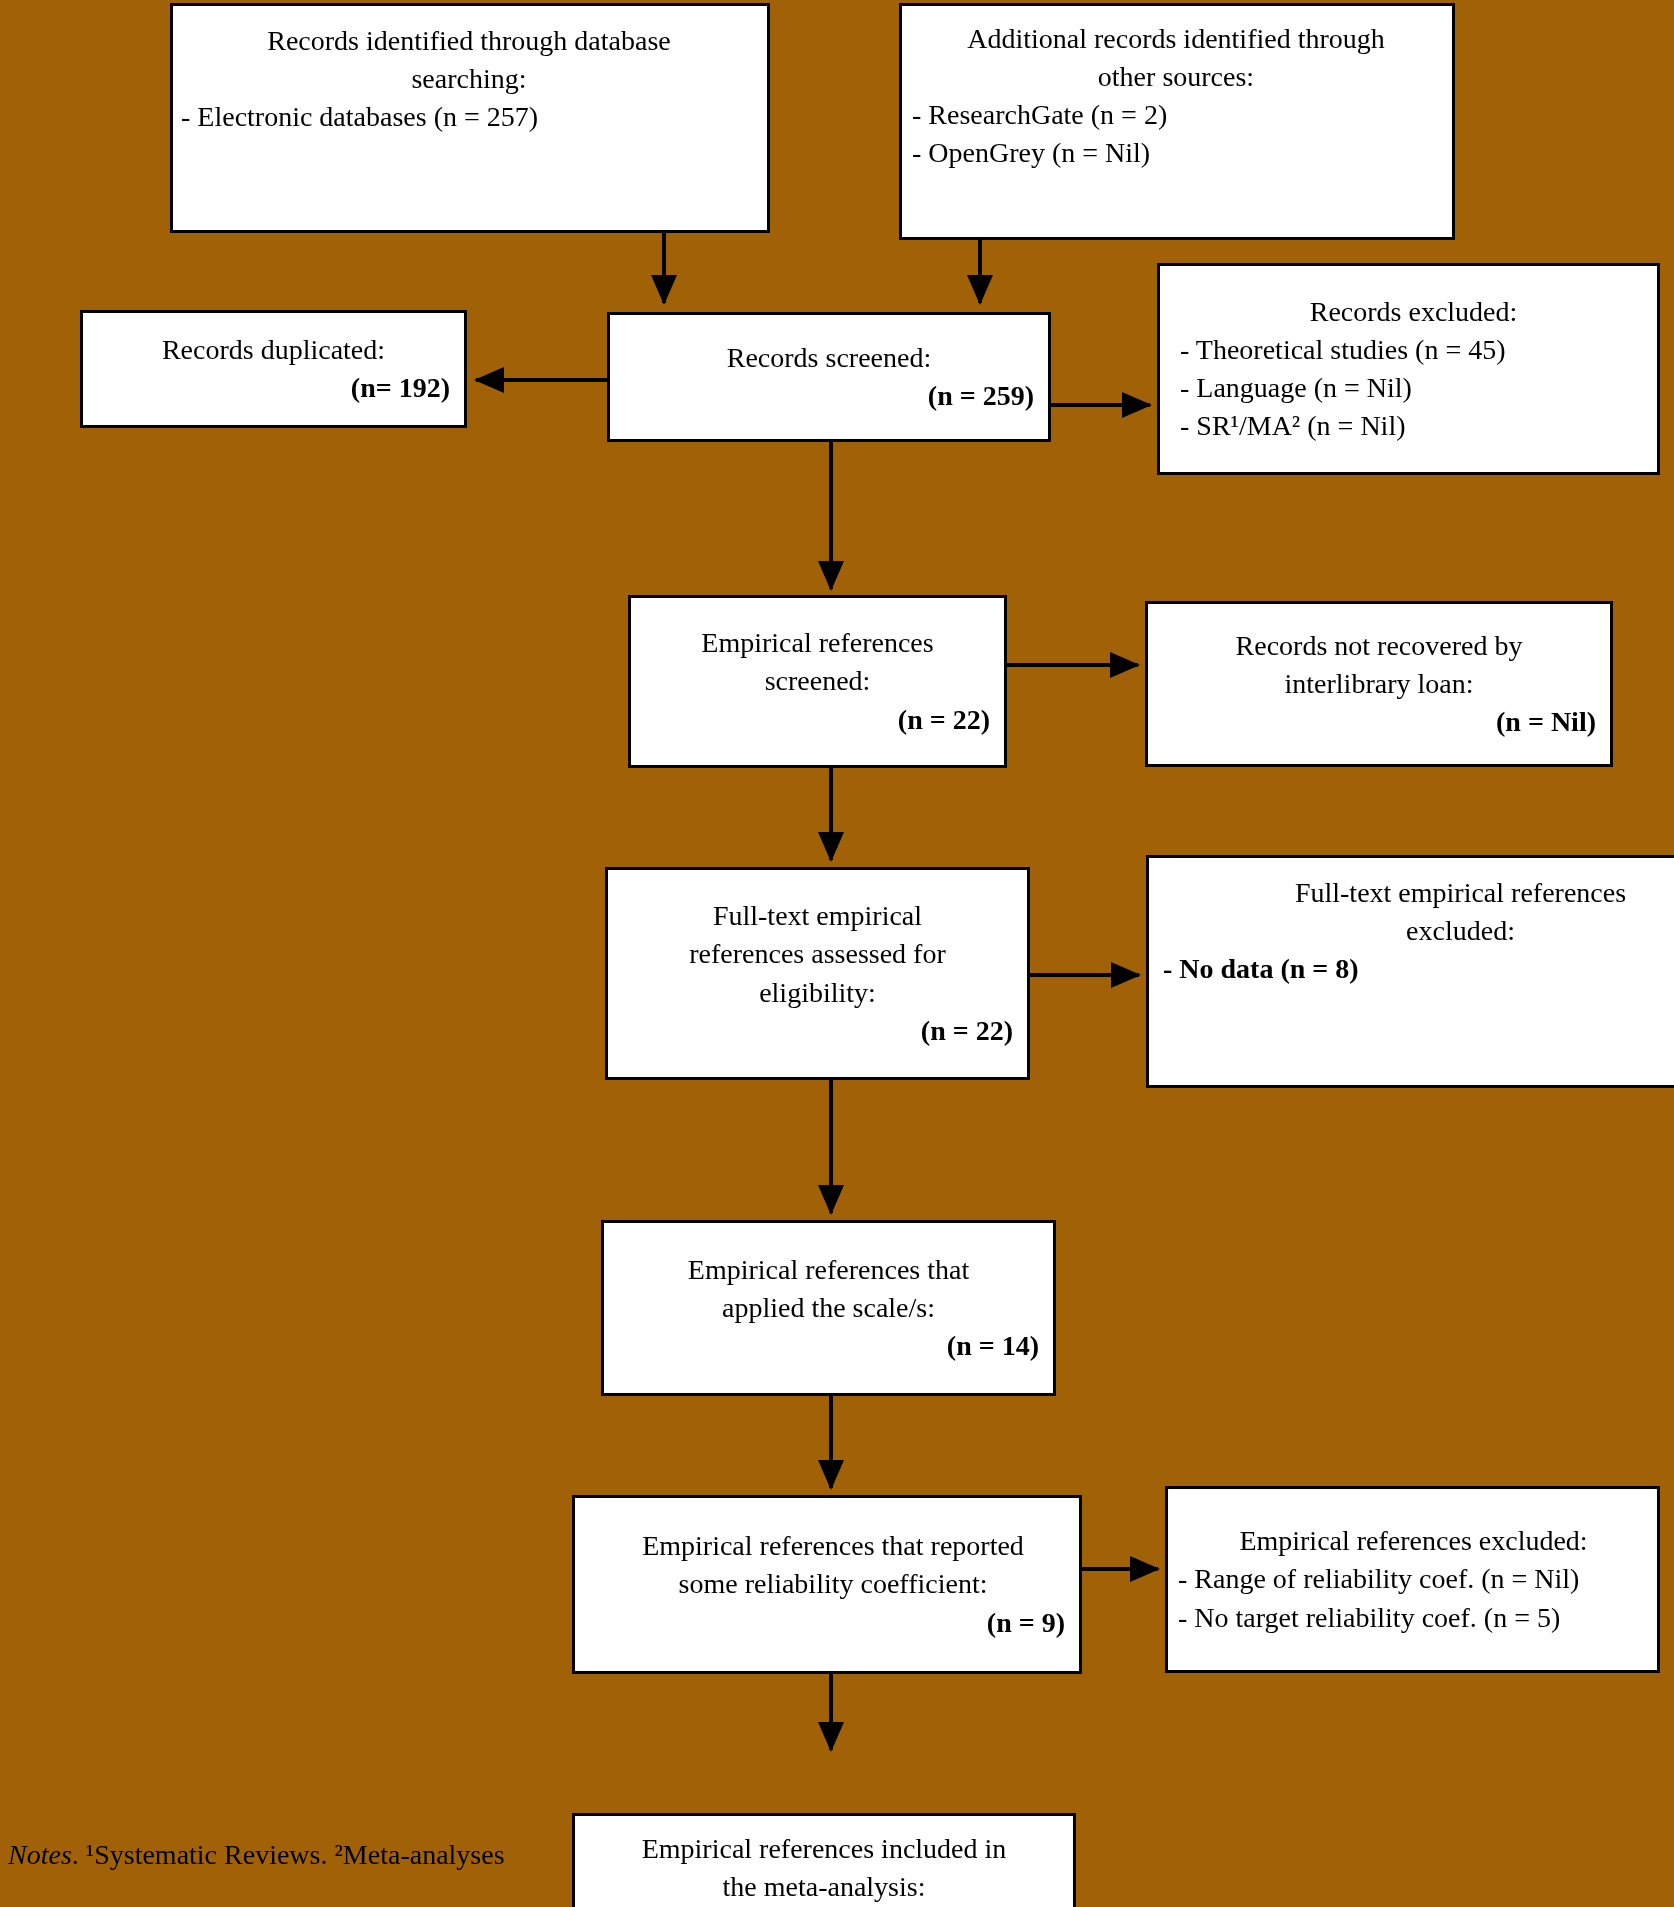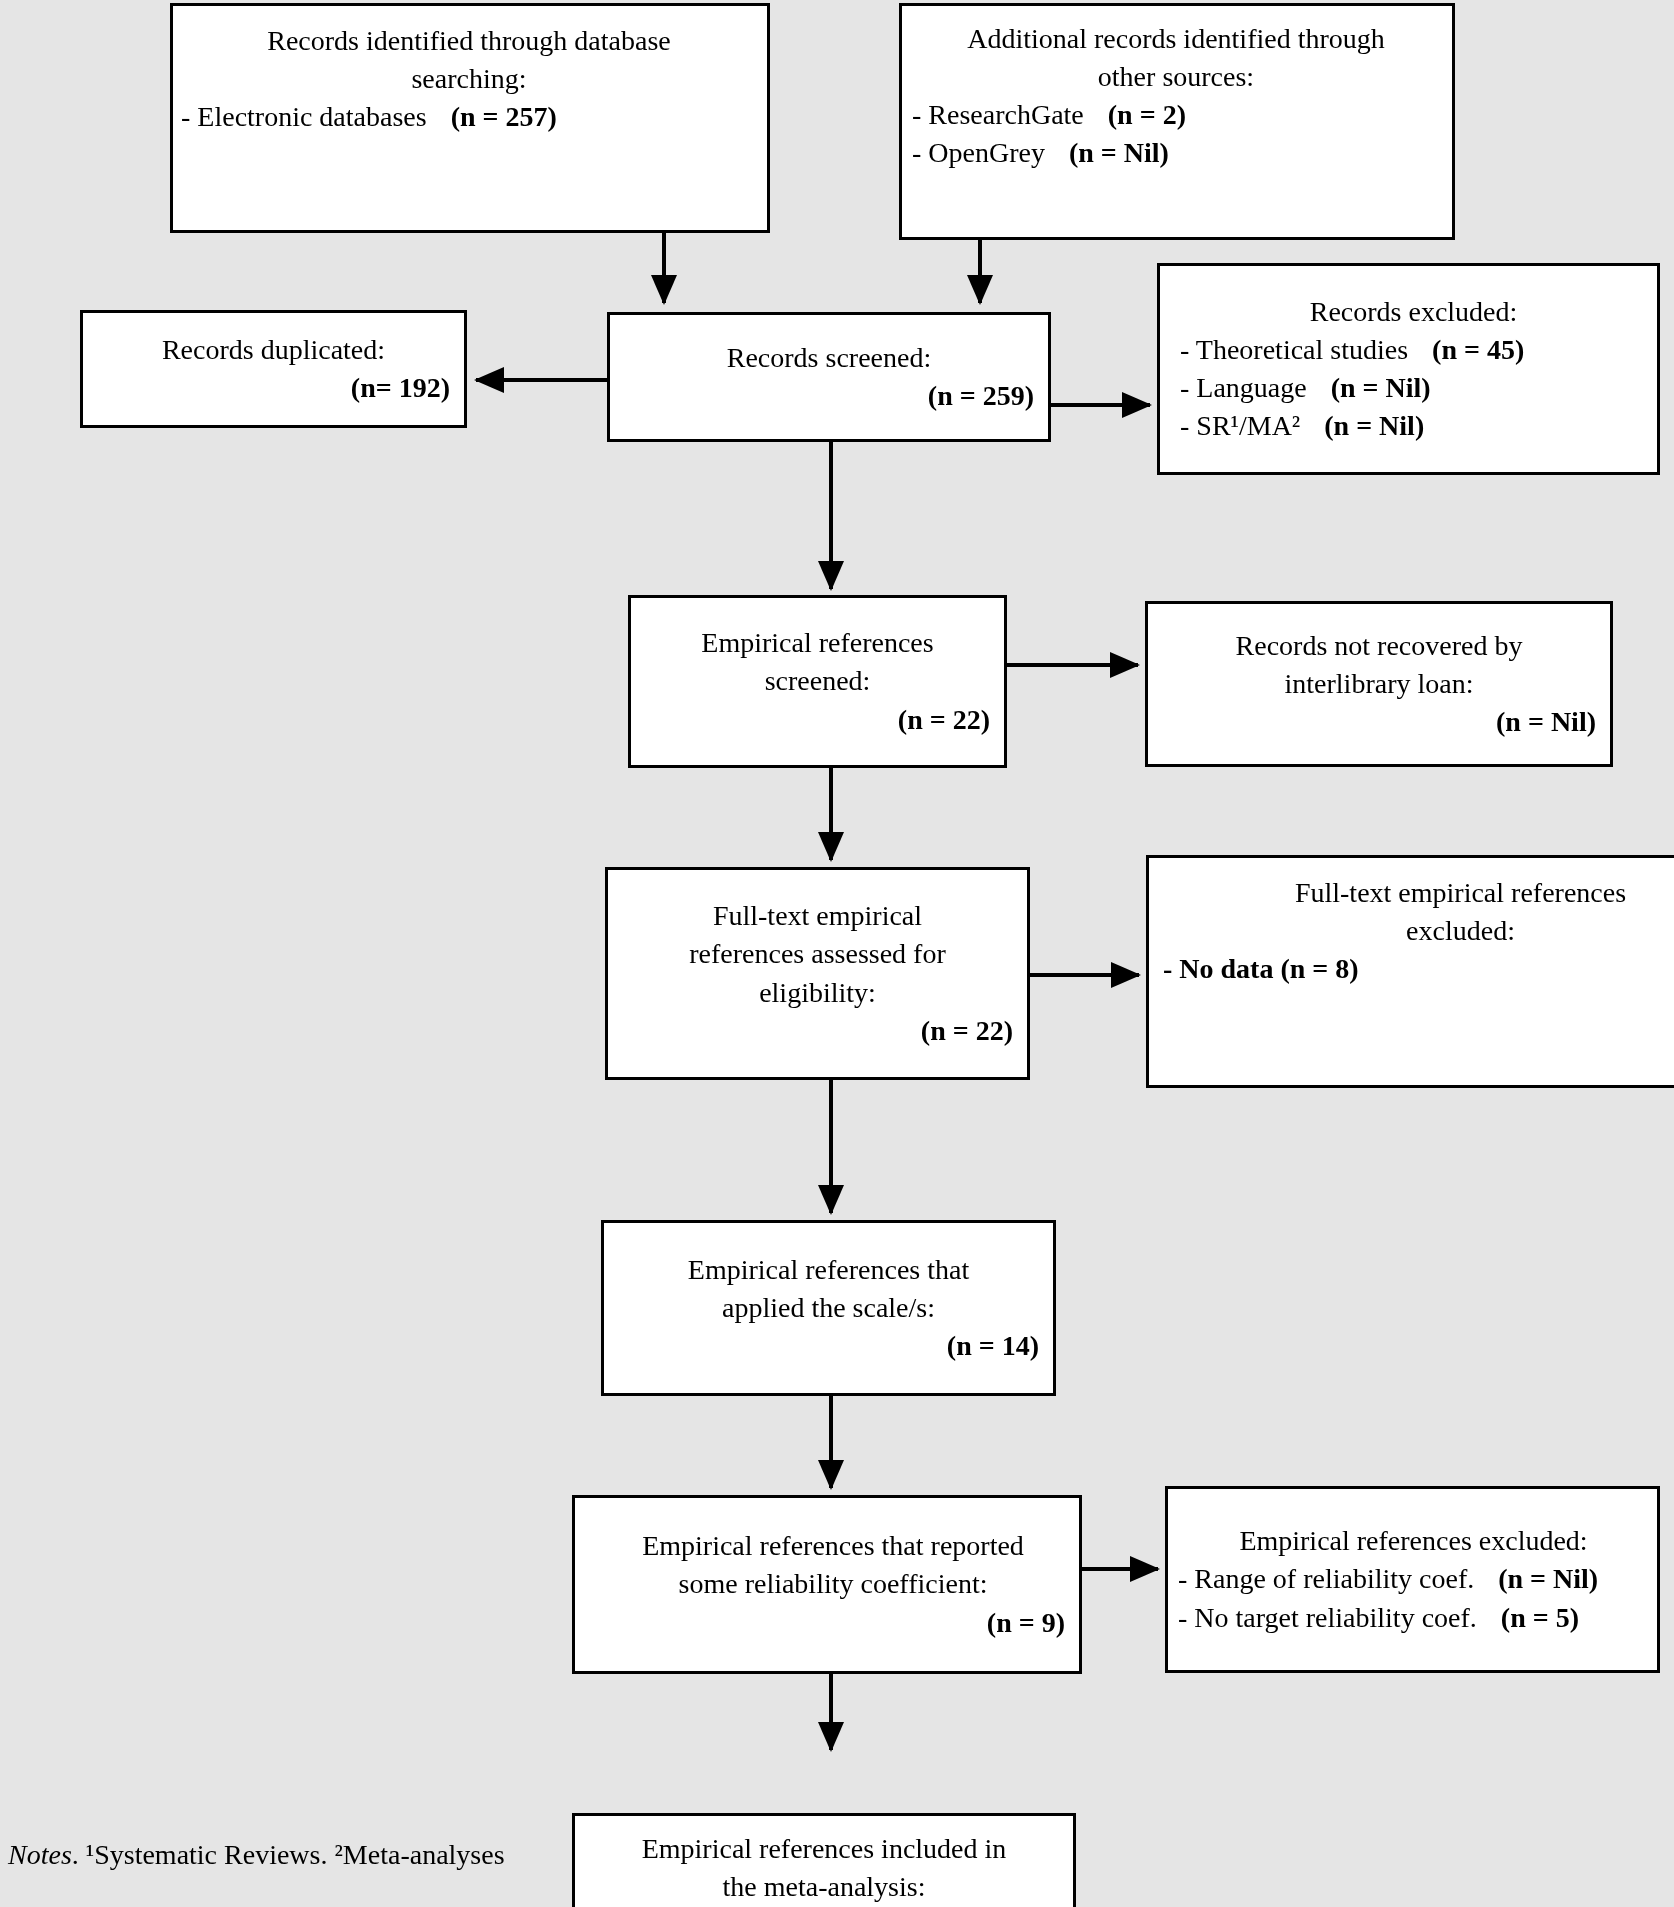--- a/index.html
+++ b/index.html
@@ -1,20 +1,20 @@
 <!DOCTYPE html>
 <html><head>
 <meta charset="utf-8">
 <style>
   html, body { margin: 0; padding: 0; background: #ffffff; }
   .canvas {
     position: relative;
     width: 1674px;
     height: 1907px;
-    background: #e5e5e5;
+    background: #a16207;
     font-family: "Liberation Serif", "DejaVu Serif", serif;
     color: #000000;
     overflow: hidden;
   }
   svg.arrows {
     position: absolute;
     left: 0; top: 0;
     width: 1674px; height: 1907px;
   }
   .box {
@@ -26,21 +26,21 @@
     flex-direction: column;
     justify-content: center;
     padding: 8px 14px;
     font-size: 28px;
     line-height: 1.36;
   }
   .box.top { justify-content: flex-start; }
   .box .title { text-align: center; white-space: pre-line; }
   .box .count { text-align: right; font-weight: 700; }
   .box .bullet { text-align: left; white-space: nowrap; }
-  .box .bullet .b { font-weight: 700; margin-left: 17px; }
+  .box .bullet .b { font-weight: 400; }
   .box .bullet.bold-line { font-weight: 700; }
   .notes {
     position: absolute;
     left: 8px;
     top: 1836px;
     width: 560px;
     font-size: 28px;
     line-height: 1.36;
     white-space: nowrap;
   }

